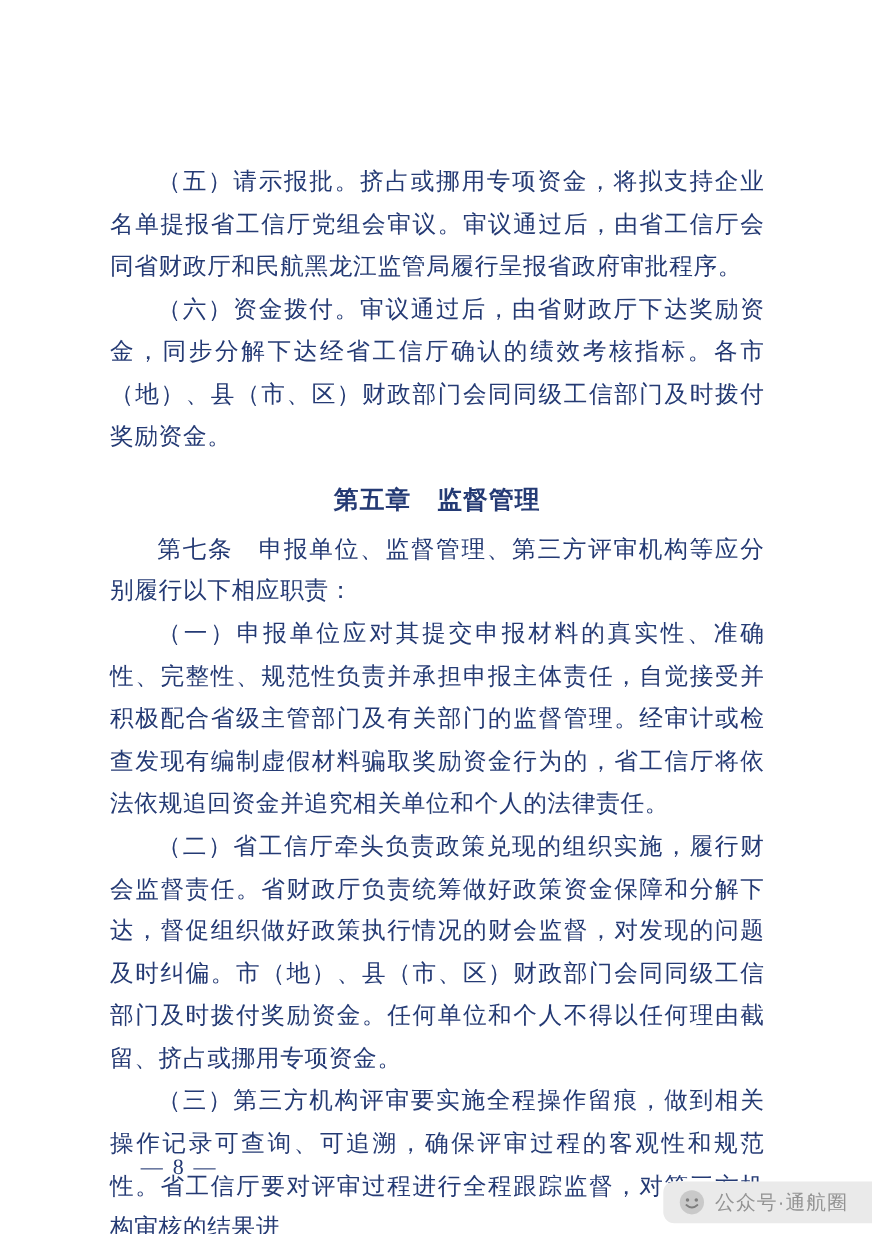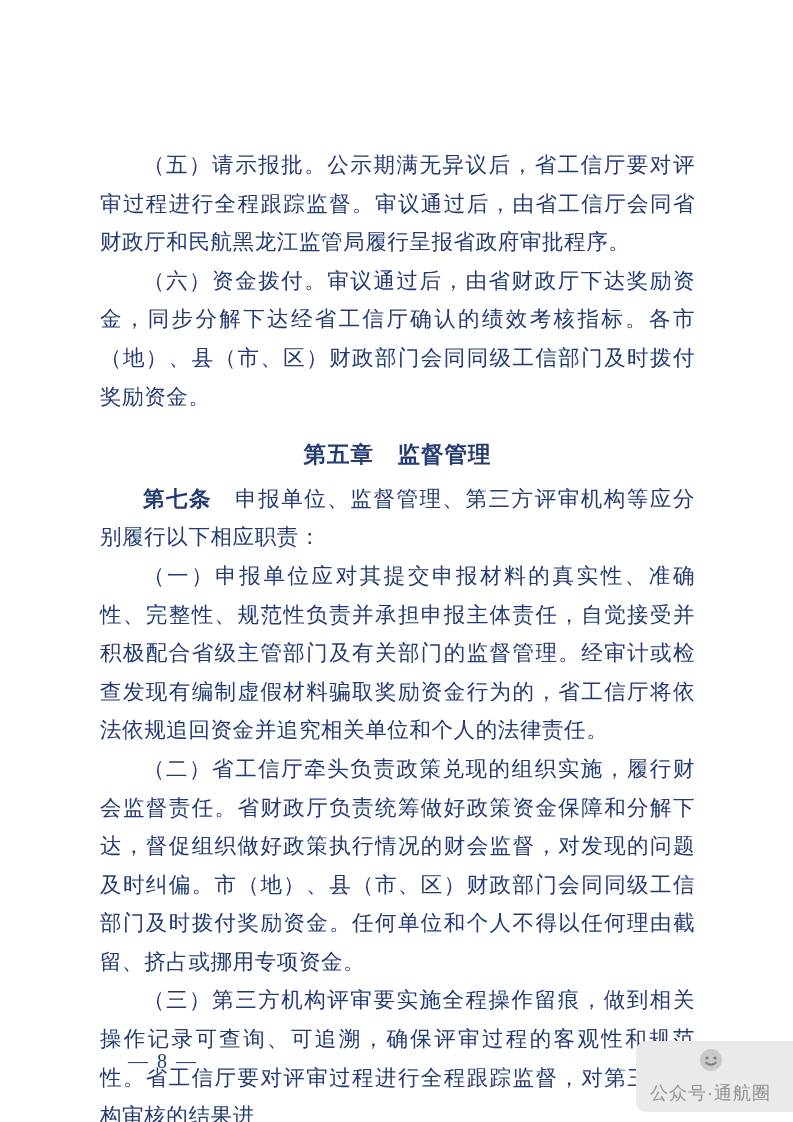--- a/index.html
+++ b/index.html
@@ -34,21 +34,21 @@
     margin:0;
   }
   .chapter-heading{
     text-align:center;
     font-weight:bold;
     font-size:22.5px;
     margin:20px 0 5px 0;
     letter-spacing:1px;
   }
   .lead{
-    font-weight:bold;
+    font-weight:normal;
   }
   .page-number{
     position:absolute;
     left:128px;
     top:1050px;
     color:var(--text,#243a74);
     font-size:20px;
     letter-spacing:2px;
   }
   .watermark{
@@ -56,40 +56,39 @@
     right:0;
     bottom:10px;
     display:flex;
     align-items:center;
     gap:9px;
     background:var(--watermark-bg,#eaeaea);
     border-top-left-radius:10px;
     border-bottom-left-radius:10px;
     padding:7px 22px 7px 14px;
     font-family:"Liberation Sans","DejaVu Sans",sans-serif;
-    flex-direction:column;
   }
   .watermark .emoji{
     width:24px;height:24px;
     display:inline-block;
     line-height:0;
   }
   .watermark .wm-text{
     color:var(--watermark-text,#939393);
     font-size:18px;
     letter-spacing:1px;
   }
 </style>
 </head>
 <body>
 
 <div class="page">
 
   <div class="content">
-    <p class="para">（五）请示报批。公示期满无异议后，省工信厅要对评审过程进行全程跟踪监督。审议通过后，由省工信厅会同省财政厅和民航黑龙江监管局履行呈报省政府审批程序。</p>
+    <p class="para">（五）请示报批。挤占或挪用专项资金，将拟支持企业名单提报省工信厅党组会审议。审议通过后，由省工信厅会同省财政厅和民航黑龙江监管局履行呈报省政府审批程序。</p>
 
     <p class="para">（六）资金拨付。审议通过后，由省财政厅下达奖励资金，同步分解下达经省工信厅确认的绩效考核指标。各市（地）、县（市、区）财政部门会同同级工信部门及时拨付奖励资金。</p>
 
     <h2 class="chapter-heading">第五章　监督管理</h2>
 
     <p class="para"><span class="lead">第七条</span><span>　申报单位、监督管理、第三方评审机构等应分别履行以下相应职责：</span></p>
 
     <p class="para">（一）申报单位应对其提交申报材料的真实性、准确性、完整性、规范性负责并承担申报主体责任，自觉接受并积极配合省级主管部门及有关部门的监督管理。经审计或检查发现有编制虚假材料骗取奖励资金行为的，省工信厅将依法依规追回资金并追究相关单位和个人的法律责任。</p>
 
     <p class="para">（二）省工信厅牵头负责政策兑现的组织实施，履行财会监督责任。省财政厅负责统筹做好政策资金保障和分解下达，督促组织做好政策执行情况的财会监督，对发现的问题及时纠偏。市（地）、县（市、区）财政部门会同同级工信部门及时拨付奖励资金。任何单位和个人不得以任何理由截留、挤占或挪用专项资金。</p>

